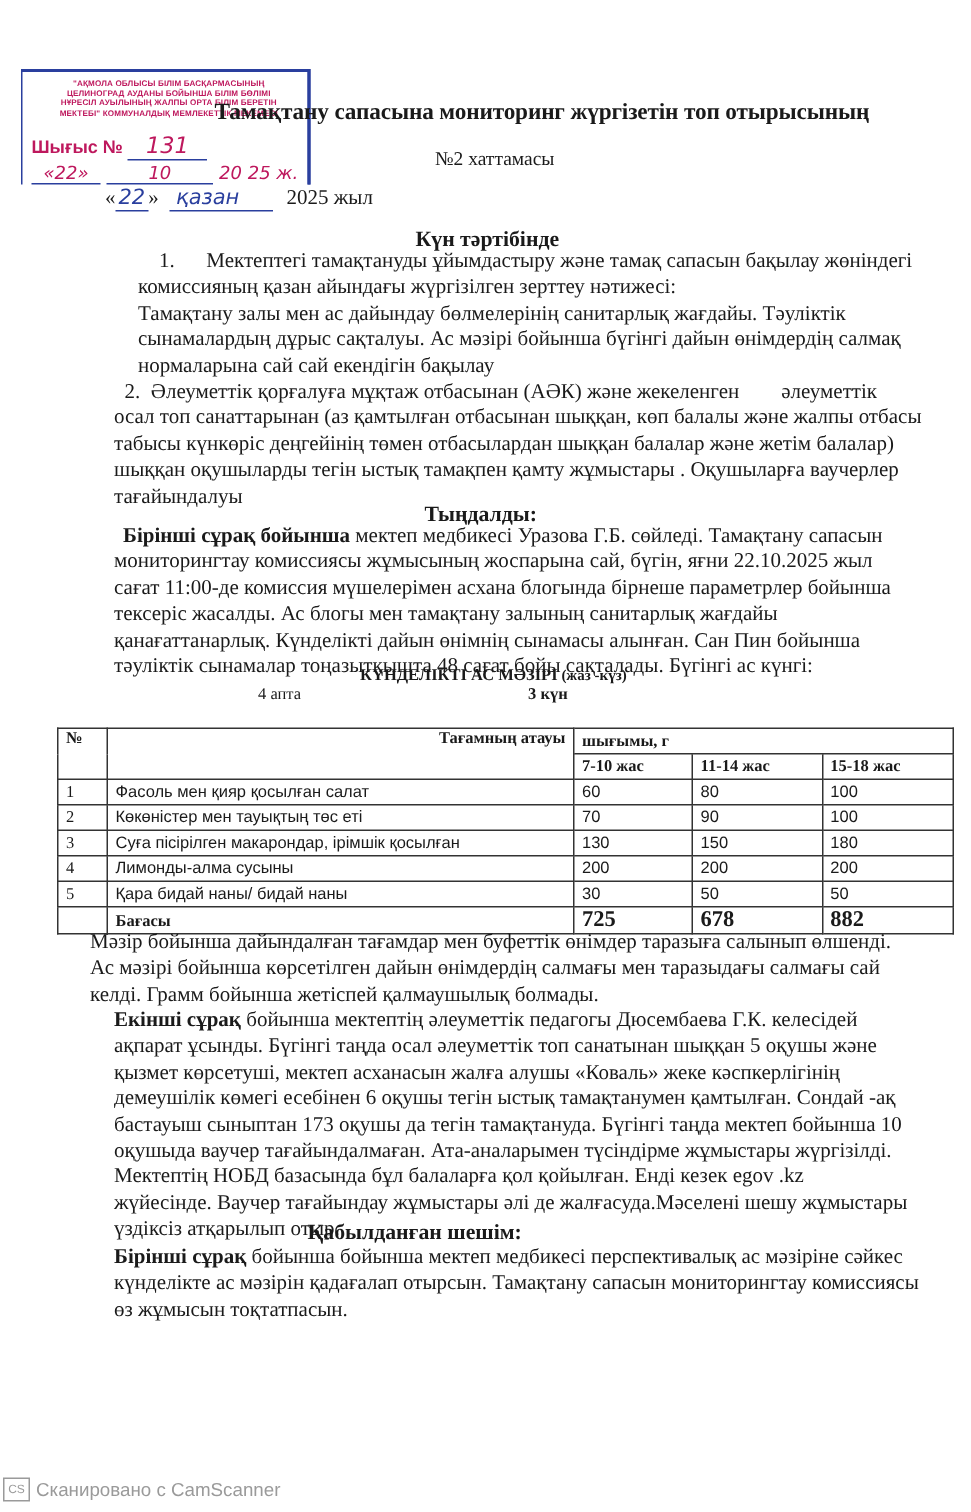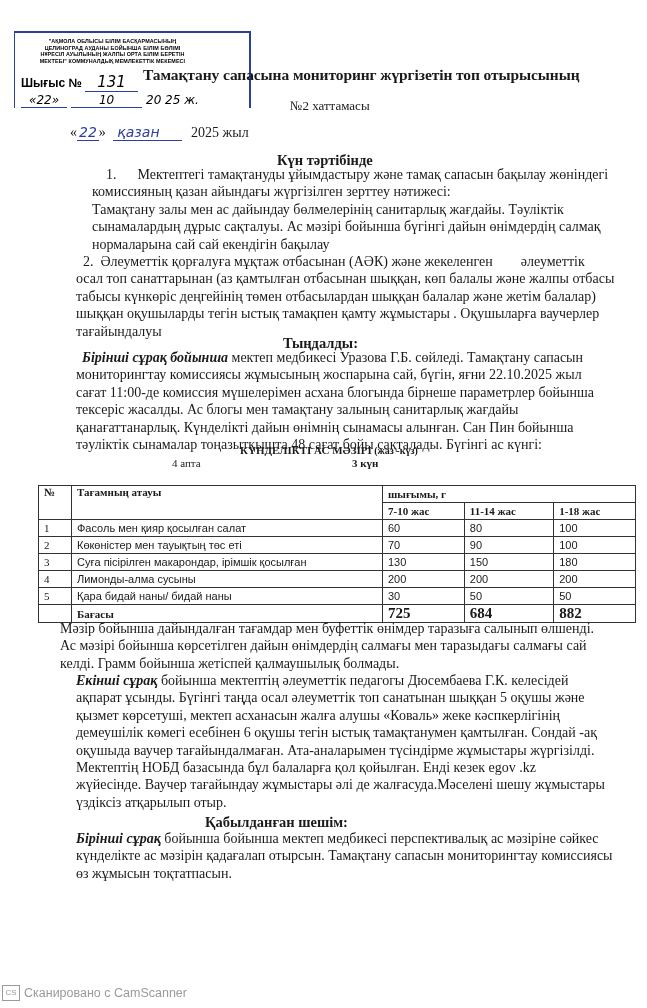--- a/index.html
+++ b/index.html
@@ -1,52 +1,52 @@
 <!DOCTYPE html>
 <html><head>
 <meta charset="utf-8">
 <style>
   html, body { margin: 0; padding: 0; background: #ffffff; }
   body { width: 647px; height: 1008px; position: relative; overflow: hidden;
          font-family: "Liberation Serif", "DejaVu Serif", serif; color: #1a1a1a; }
   .abs { position: absolute; }
-  .stamp { left: 14px; top: 31px; width: 190px; height: 75px; border: 2px solid #2a3f9e; border-bottom: none; border-left: 1px solid #2a3f9e;
-           color: #000000; font-family: "Liberation Sans", "DejaVu Sans", sans-serif; padding-left: 44px; }
+  .stamp { left: 14px; top: 46px; width: 190px; height: 75px; border: 2px solid #2a3f9e; border-bottom: none; border-left: 1px solid #2a3f9e;
+           color: #be185d; font-family: "Liberation Sans", "DejaVu Sans", sans-serif; }
   .stamp-lines { position: absolute; left: 10px; top: 5px; width: 175px; font-size: 5.4px; line-height: 6.7px; text-align: center; font-weight: bold; letter-spacing: 0.1px; }
   .stamp-reg { position: absolute; left: 6px; top: 40px; font-size: 12px; font-weight: bold; }
   .stamp-reg .hand { font-family: "DejaVu Sans", sans-serif; font-style: italic; font-size: 15px; border-bottom: 1px solid #2a3f9e; padding: 0 12px; font-weight: normal; }
   .stamp-date { position: absolute; left: 6px; top: 60px; font-size: 12px; font-style: italic; font-family: "DejaVu Sans", sans-serif; }
   .stamp-date .u { border-bottom: 1px solid #2a3f9e; padding: 0 8px; margin-top: 45px; }
   .stamp-rline { position:absolute; right:-2px; top:0; width:2px; height:75px; background:#2a3f9e; }
 
   .title1 { left: 143px; top: 66px; font-size: 15.5px; font-weight: bold; white-space: nowrap; letter-spacing: -0.1px; }
   .title2 { left: 290px; top: 98px; font-size: 13px; font-weight: normal; }
   .dateline { left: 70px; top: 124px; font-size: 14px; }
   .dateline .hand { color:#2a3f9e; font-family: "DejaVu Sans", sans-serif; font-style: italic; border-bottom: 1px solid #2a3f9e; }
   .dateline .hand.d { padding: 0 2px; }
   .dateline .hand.m { padding: 0 22px 0 4px; margin-left: 4px; }
   .agenda-h { left: 277px; top: 152px; font-size: 14.5px; font-weight: bold; }
 
   .para { left: 76px; width: 560px; font-size: 14px; line-height: 17.4px; }
   .para p { margin: 0; }
-  .b { font-weight: bold; font-style: italic; }
+  .b { font-weight: bold; }
 
   .center-h { font-size: 14.5px; font-weight: bold; }
   .menu-title { left: 240px; top: 444px; font-size: 11px; font-weight: bold; }
   .menu-title .sub { font-weight: bold; font-size: 10px; }
   .week { left: 172px; top: 457px; font-size: 11px; font-weight: normal; }
   .day  { left: 352px; top: 457px; font-size: 11px; font-weight: bold; }
 
   table.menu { position: absolute; left: 38px; top: 485px; width: 598px; border-collapse: collapse; font-size: 11.5px; }
   table.menu td { border: 1px solid #333; padding: 0 5px; height: 16px; vertical-align: middle; }
   table.menu .hdr { font-family: "Liberation Serif", serif; font-weight: bold; font-size: 11px; }
   table.menu .calibri { font-family: "Liberation Sans", "DejaVu Sans", sans-serif; font-size: 11px; }
   table.menu .tot { font-weight: bold; font-size: 15px; }
   table.menu .no { width: 22px; font-size: 11px; }
-  table.menu .name { width: 300px; }
+  table.menu .name { width: 300px; text-align: right; }
 
   .footer { left: 2px; top: 985px; font-family: "Liberation Sans", "DejaVu Sans", sans-serif; font-size: 12.5px; color: #9a9a9a; display:flex; align-items:center; gap:4px; }
   .cs-icon { width: 16px; height: 14px; border: 1px solid #9a9a9a; font-size: 8px; line-height: 14px; text-align: center; color:#9a9a9a; }
 </style>
 </head>
 <body>
 
 <div class="abs stamp">
   <div class="stamp-lines">
     <div>"АҚМОЛА ОБЛЫСЫ БІЛІМ БАСҚАРМАСЫНЫҢ</div>
@@ -113,21 +113,21 @@
 <table class="menu">
   <tbody>
       <tr>
     <td class="no hdr" rowspan="2" style="vertical-align:top;">№</td>
     <td class="name hdr" rowspan="2" style="vertical-align:top;">Тағамның атауы</td>
     <td class="hdr" colspan="3">шығымы, г</td>
   </tr>
   <tr>
     <td class="hdr">7-10 жас</td>
     <td class="hdr">11-14 жас</td>
-    <td class="hdr">1-18 жас</td>
+    <td class="hdr">15-18 жас</td>
   </tr>
   <tr>
     <td class="no">1</td>
     <td class="calibri">Фасоль мен қияр қосылған салат</td>
     <td class="calibri">60</td>
     <td class="calibri">80</td>
     <td class="calibri">100</td>
   </tr>
   <tr>
     <td class="no">2</td>
@@ -154,37 +154,38 @@
     <td class="no">5</td>
     <td class="calibri">Қара бидай наны/ бидай наны</td>
     <td class="calibri">30</td>
     <td class="calibri">50</td>
     <td class="calibri">50</td>
   </tr>
   <tr>
     <td class="no"></td>
     <td class="hdr">Бағасы</td>
     <td class="tot">725</td>
-    <td class="tot">684</td>
+    <td class="tot">678</td>
     <td class="tot">882</td>
   </tr>
 </tbody>
   </table>
 
 <div class="abs para" style="top:620px; left:60px;">
   <p>Мәзір бойынша дайындалған тағамдар мен буфеттік өнімдер таразыға салынып өлшенді.</p>
   <p>Ас мәзірі бойынша көрсетілген дайын өнімдердің салмағы мен таразыдағы салмағы сай</p>
   <p>келді. Грамм бойынша жетіспей қалмаушылық болмады.</p>
 </div>
 
 <div class="abs para" style="top:672px; left:76px;">
   <p><span class="b">Екінші сұрақ</span><span> бойынша мектептің әлеуметтік педагогы Дюсембаева Г.К. келесідей</span></p>
   <p>ақпарат ұсынды. Бүгінгі таңда осал әлеуметтік топ санатынан шыққан  5 оқушы және</p>
   <p>қызмет көрсетуші, мектеп асханасын жалға алушы «Коваль» жеке кәспкерлігінің</p>
   <p>демеушілік көмегі есебінен 6 оқушы тегін ыстық тамақтанумен қамтылған. Сондай -ақ</p>
+  <p>бастауыш сыныптан 173 оқушы да тегін тамақтануда. Бүгінгі таңда мектеп бойынша 10</p>
   <p>оқушыда ваучер тағайындалмаған. Ата-аналарымен түсіндірме жұмыстары жүргізілді.</p>
   <p>Мектептің НОБД базасында бұл балаларға қол қойылған. Енді кезек egov .kz</p>
   <p>жүйесінде. Ваучер тағайындау жұмыстары әлі де жалғасуда.Мәселені шешу жұмыстары</p>
   <p>үздіксіз атқарылып отыр.</p>
 </div>
 
 <div class="abs center-h" style="left:205px; top:814px;">Қабылданған шешім:</div>
 
 <div class="abs para" style="top:830px; left:76px;">
   <p><span class="b">Бірінші сұрақ</span><span> бойынша бойынша мектеп медбикесі перспективалық ас мәзіріне сәйкес</span></p>

